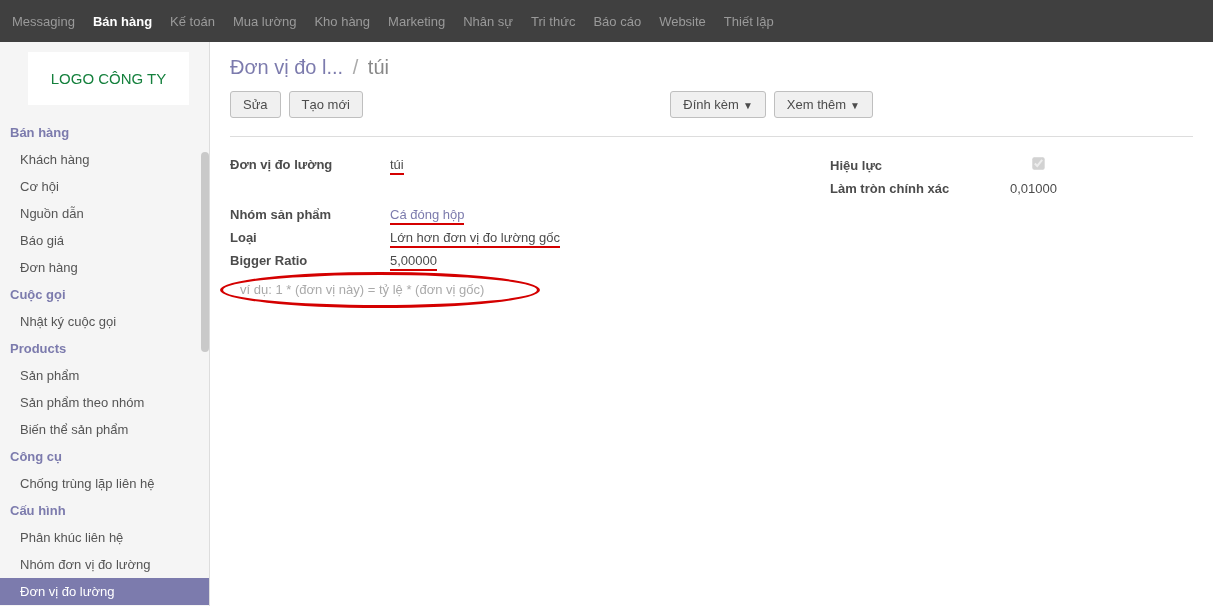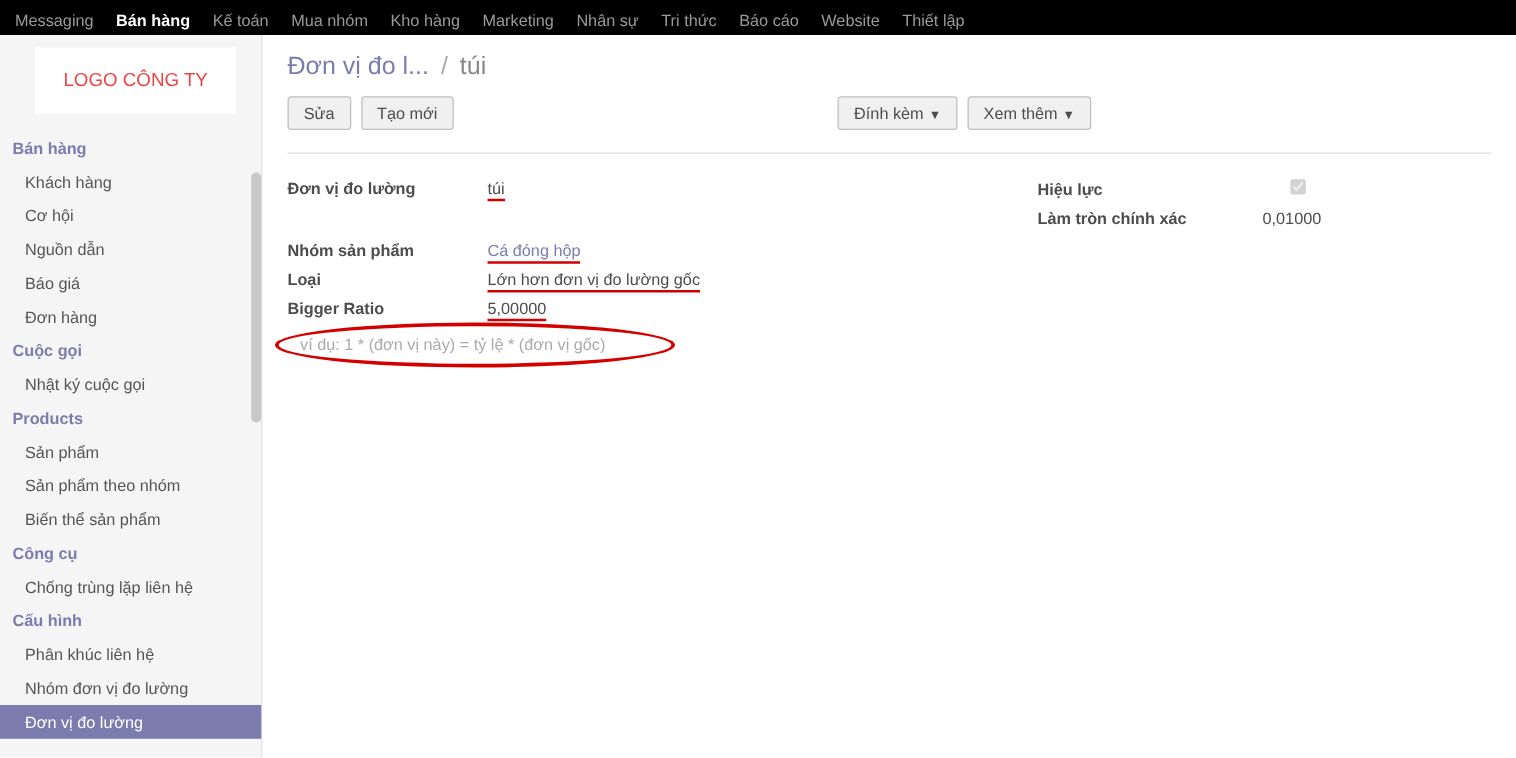--- a/index.html
+++ b/index.html
@@ -1,23 +1,23 @@
 <!DOCTYPE html>
 <html><head>
 <meta charset="utf-8">
 <style>
   * { box-sizing: border-box; margin: 0; padding: 0; }
   body { font-family: "Lucida Grande", Helvetica, Arial, sans-serif; font-size: 13px; color: #4c4c4c; background: #fff; }
-  .topbar { background: #000000; height: 28px; display: flex; align-items: flex-end; padding: 0 10px; gap: 14px; }
+  .topbar { background: #404040; height: 42px; display: flex; align-items: center; padding: 0 10px; gap: 14px; }
   .topbar-item { color: #9a9a9a; font-size: 13px; cursor: pointer; padding: 4px 2px; }
   .topbar-item.active { color: #fff; font-weight: bold; }
   .layout { display: flex; height: calc(100vh - 28px); }
   .sidebar { width: 210px; background: #f5f5f5; border-right: 1px solid #ddd; padding-top: 10px; position: relative; }
   .sidebar-scroll { position: absolute; right: 0; top: 110px; width: 8px; height: 200px; background: #c9c9c9; border-radius: 4px; }
-  .logo { background: #fff; color: #ef4444; font-size: 15px; text-align: center; padding: 18px 0; margin: 0 20px 14px 28px; }
+  .logo { background: #fff; color: #15803d; font-size: 15px; text-align: center; padding: 18px 0; margin: 0 20px 14px 28px; }
   .side-header { color: #7c7bad; font-weight: bold; padding: 6px 10px; font-size: 13px; }
   .side-item { color: #555; padding: 6px 10px 6px 20px; cursor: pointer; font-size: 13px; }
   .side-item.active { background: #7c7bad; color: #fff; }
   .main { flex: 1; padding: 14px 20px 20px 20px; background: #fff; position: relative; }
   .breadcrumb { font-size: 20px; color: #7c7bad; margin-bottom: 12px; }
   .breadcrumb .sep { color: #aaa; margin: 0 4px; }
   .breadcrumb .current { color: #888; }
   .toolbar { display: flex; align-items: center; margin-bottom: 18px; }
   .toolbar-left { display: flex; gap: 8px; }
   .toolbar-right { margin-left: auto; display: flex; gap: 8px; margin-right: 320px; align-items: flex-end; }
@@ -36,21 +36,21 @@
   .hint-ellipse { position: absolute; left: -10px; top: -4px; width: 320px; height: 36px; border: 3px solid #d40000; border-radius: 50%; pointer-events: none; }
   .checkbox { transform: scale(0.95); }
 </style>
 </head>
 <body>
 
 <div class="topbar" id="topnav">
     <div class="topbar-item">Messaging</div>
     <div class="topbar-item active">Bán hàng</div>
     <div class="topbar-item">Kế toán</div>
-    <div class="topbar-item">Mua nhóm</div>
+    <div class="topbar-item">Mua lường</div>
     <div class="topbar-item">Kho hàng</div>
     <div class="topbar-item">Marketing</div>
     <div class="topbar-item">Nhân sự</div>
     <div class="topbar-item">Tri thức</div>
     <div class="topbar-item">Báo cáo</div>
     <div class="topbar-item">Website</div>
     <div class="topbar-item">Thiết lập</div>
   </div>
 
 <div class="layout">

